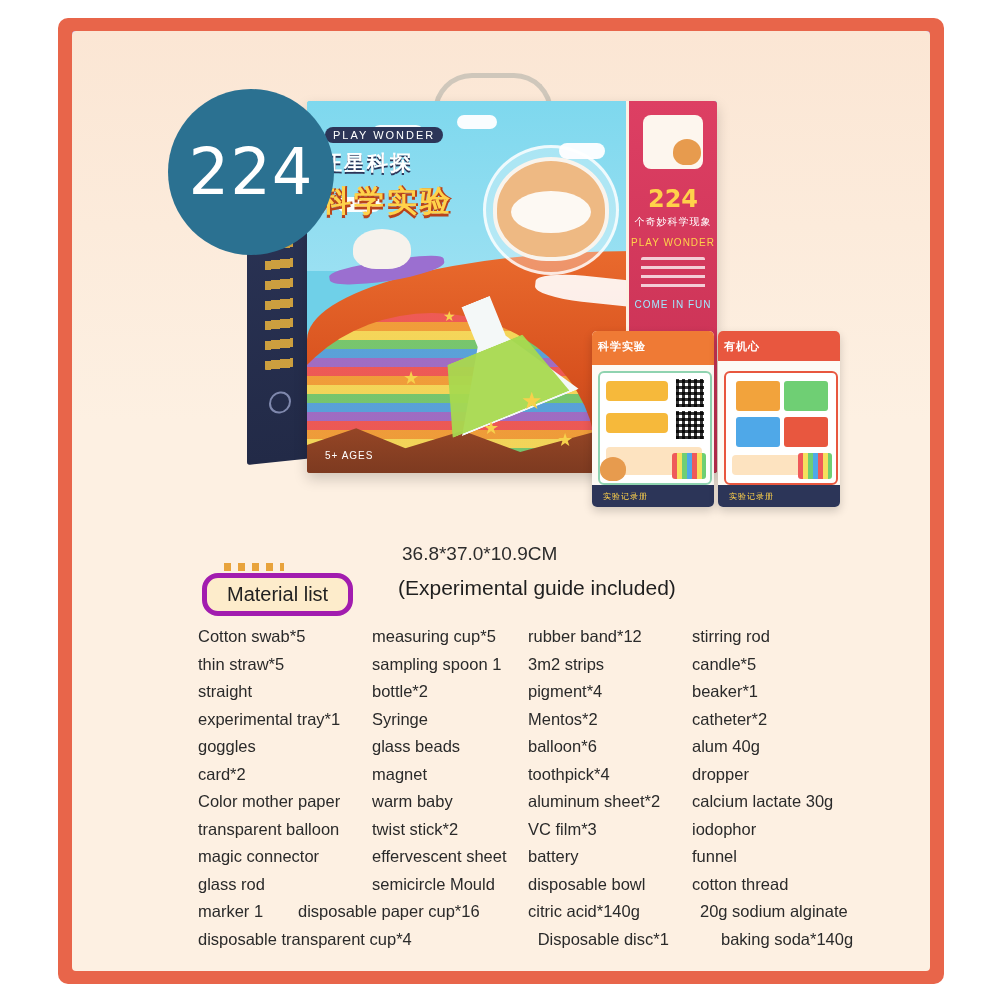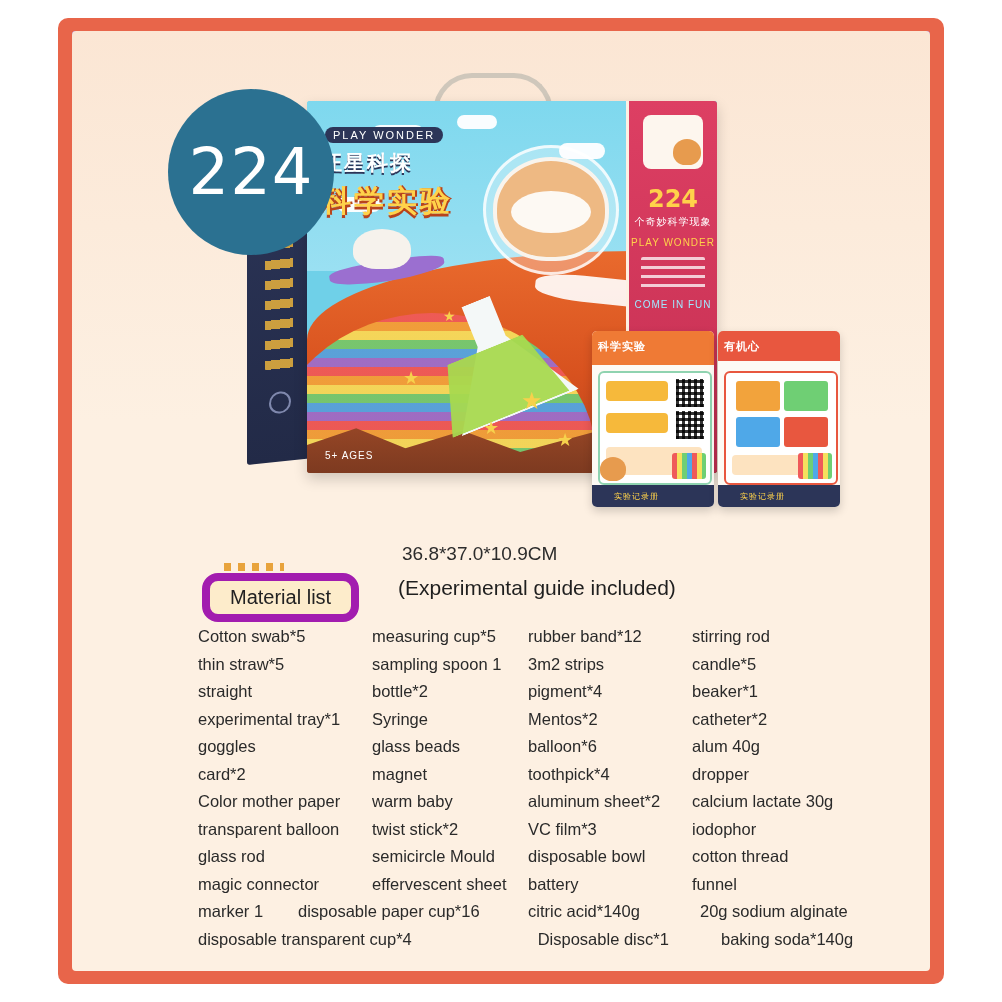--- a/index.html
+++ b/index.html
@@ -496,21 +496,21 @@
     border-radius: 3px;
   }
   .bk-foot {
     position: absolute;
     left: 0; bottom: 0; width: 122px; height: 22px;
     background: #2c3558;
   }
   .bk-foot span {
     color: #ffd24a;
     font-size: 8px;
-    margin-left: 22px;
+    margin-left: 11px;
     line-height: 22px;
     letter-spacing: 1px;
   }
   .bk-dog {
     position: absolute;
     left: 8px; bottom: 26px;
     width: 26px; height: 24px;
     background: #e79b4e;
     border-radius: 50% 50% 44% 44%;
   }
@@ -538,21 +538,21 @@
     left: 130px;
     top: 542px;
     width: 700px;
     height: 42px;
   }
   .ml-pill {
     position: absolute;
     left: 0;
     top: 0;
     padding: 5px 20px;
-    border: 8px solid #a21caf;
+    border: 5px solid #a21caf;
     border-radius: 16px;
     background: #fdeccb;
     font-size: 20px;
     color: #222;
     font-family: "Liberation Sans", sans-serif;
   }
   .ml-dashes {
     position: absolute;
     left: 22px;
     top: -10px;
@@ -781,31 +781,31 @@
       </div>
 
       <div class="ml-row">
         <div class="c1">transparent balloon</div>
         <div class="c2">twist stick*2</div>
         <div class="c3">VC film*3</div>
         <div class="c4">iodophor</div>
       </div>
 
       <div class="ml-row">
+        <div class="c1">magic connector</div>
+        <div class="c2">effervescent sheet</div>
+        <div class="c3">battery</div>
+        <div class="c4">funnel</div>
+      </div>
+
+      <div class="ml-row">
         <div class="c1">glass rod</div>
         <div class="c2">semicircle Mould</div>
         <div class="c3">disposable bowl</div>
         <div class="c4">cotton thread</div>
-      </div>
-
-      <div class="ml-row">
-        <div class="c1">magic connector</div>
-        <div class="c2">effervescent sheet</div>
-        <div class="c3">battery</div>
-        <div class="c4">funnel</div>
       </div>
 
       <div class="ml-wide-row">
         <div class="w1">marker 1</div>
         <div class="w2">disposable paper cup*16</div>
         <div class="w3">citric acid*140g</div>
         <div class="w4">20g sodium alginate</div>
       </div>
 
       <div class="ml-wide-row">

